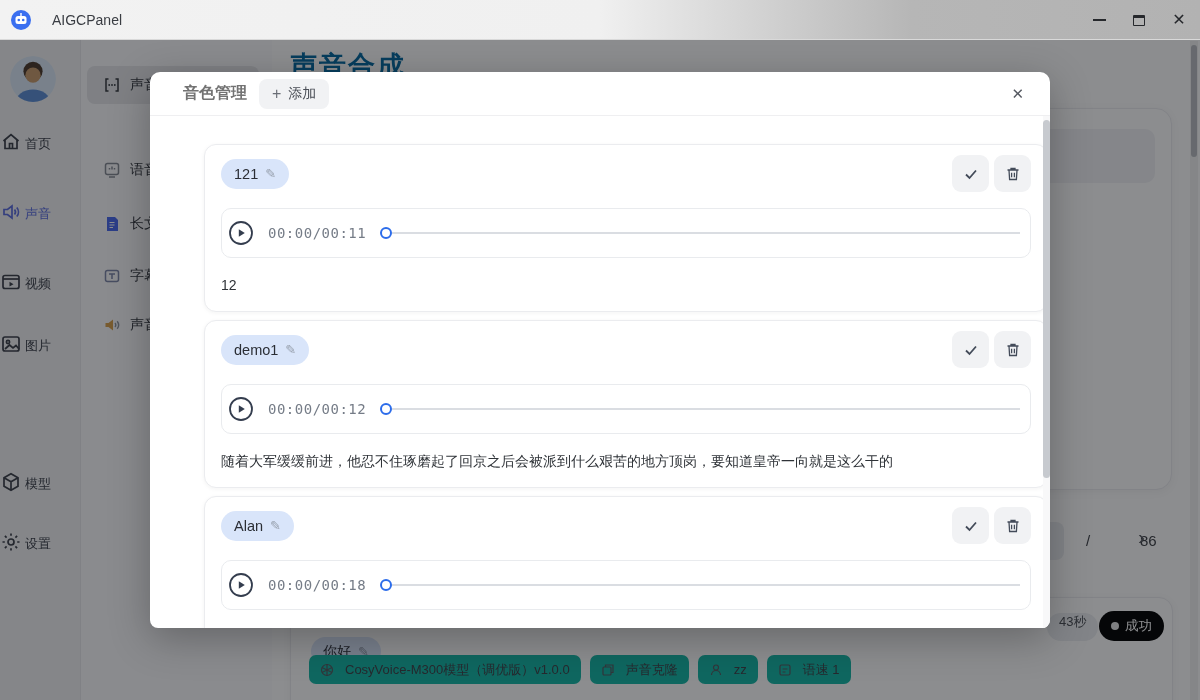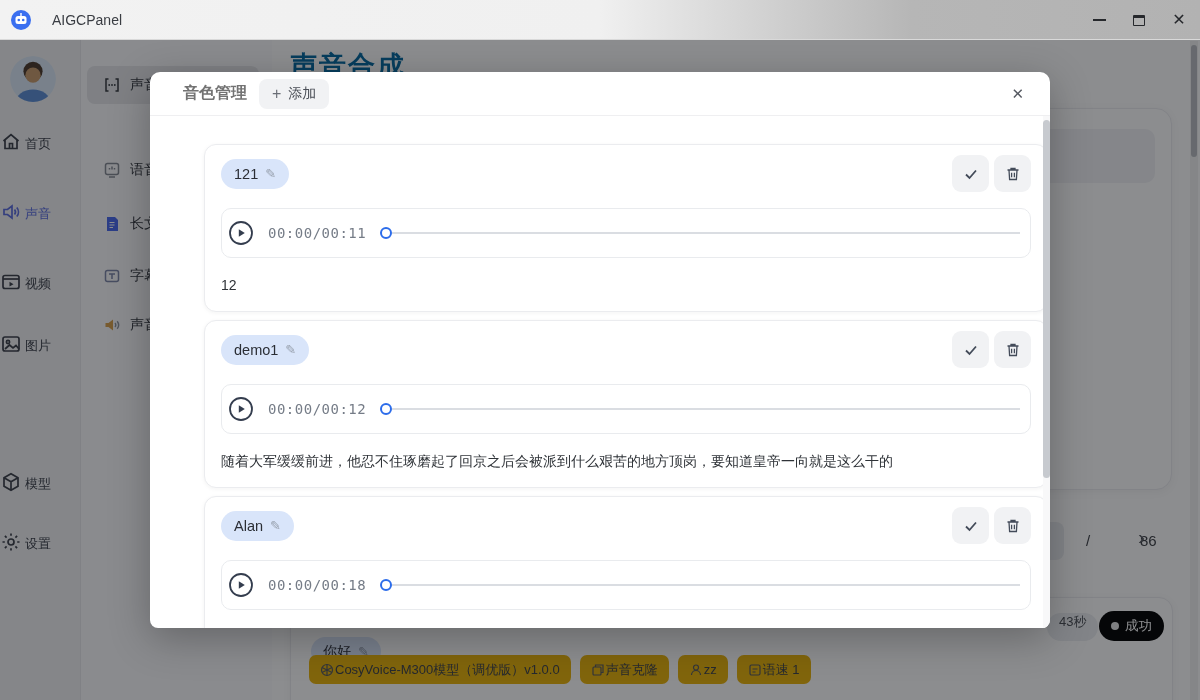--- a/index.html
+++ b/index.html
@@ -43,21 +43,21 @@
   .page-total{position:absolute;left:832px;top:492px;font-size:15px;color:#3c3f45;margin-left:36px;}
   .page-next{position:absolute;left:866px;top:485px;font-size:21px;color:#55585e;cursor:pointer;}
 
   .record-card{position:absolute;left:18px;top:557px;width:883px;height:130px;background:#fff;border:1px solid #ececf0;border-radius:14px;box-shadow:0 2px 8px rgba(0,0,0,.05);}
   .name-pill{position:absolute;left:20px;top:24px;height:29px;display:inline-flex;align-items:center;gap:7px;background:#d9e5fa;border-radius:15px;padding:0 12px;font-size:14px;color:#2c2f36;cursor:pointer;margin-top:15px;}
   .name-pill .pencil{font-size:13px;color:#8e97a6;}
   .dur-pill{position:absolute;left:756px;top:15px;height:28px;display:inline-flex;align-items:flex-start;background:#eceef1;border-radius:14px;padding:0 12px;font-size:13px;color:#4a4e55;}
   .status-pill{position:absolute;left:808px;top:13px;height:30px;display:inline-flex;align-items:center;gap:6px;background:#000000;border-radius:15px;padding:0 12px;font-size:13.5px;color:#fff;}
   .status-dot{width:8px;height:8px;border-radius:50%;background:rgba(255,255,255,.9);}
   .tags-row{position:absolute;left:18px;top:57px;display:flex;gap:9px;}
-  .tag-chip{height:29px;display:inline-flex;align-items:center;gap:1px;background:#eab308;border-radius:7px;padding:0 11px;font-size:13px;color:#3e4249;white-space:nowrap;}
+  .tag-chip{height:29px;display:inline-flex;align-items:center;gap:11px;background:#14b8a6;border-radius:7px;padding:0 11px;font-size:13px;color:#3e4249;white-space:nowrap;}
   .tag-chip svg{color:#55595f;flex:none;}
 
   .page-scrollbar{position:absolute;left:1190px;top:41px;width:8px;height:659px;background:#f2f2f2;}
   .page-scroll-thumb{position:absolute;left:1px;top:4px;width:6px;height:112px;border-radius:3px;background:#b9bcc0;cursor:pointer;}
 
   
   .overlay{position:absolute;left:0;top:40px;width:1200px;height:660px;background:rgba(10,12,18,.47);z-index:10;}
 
   
   .modal{position:absolute;left:150px;top:72px;width:900px;height:556px;background:#fff;border-radius:10px 10px 8px 8px;box-shadow:0 10px 40px rgba(0,0,0,.28);z-index:20;overflow:hidden;}

